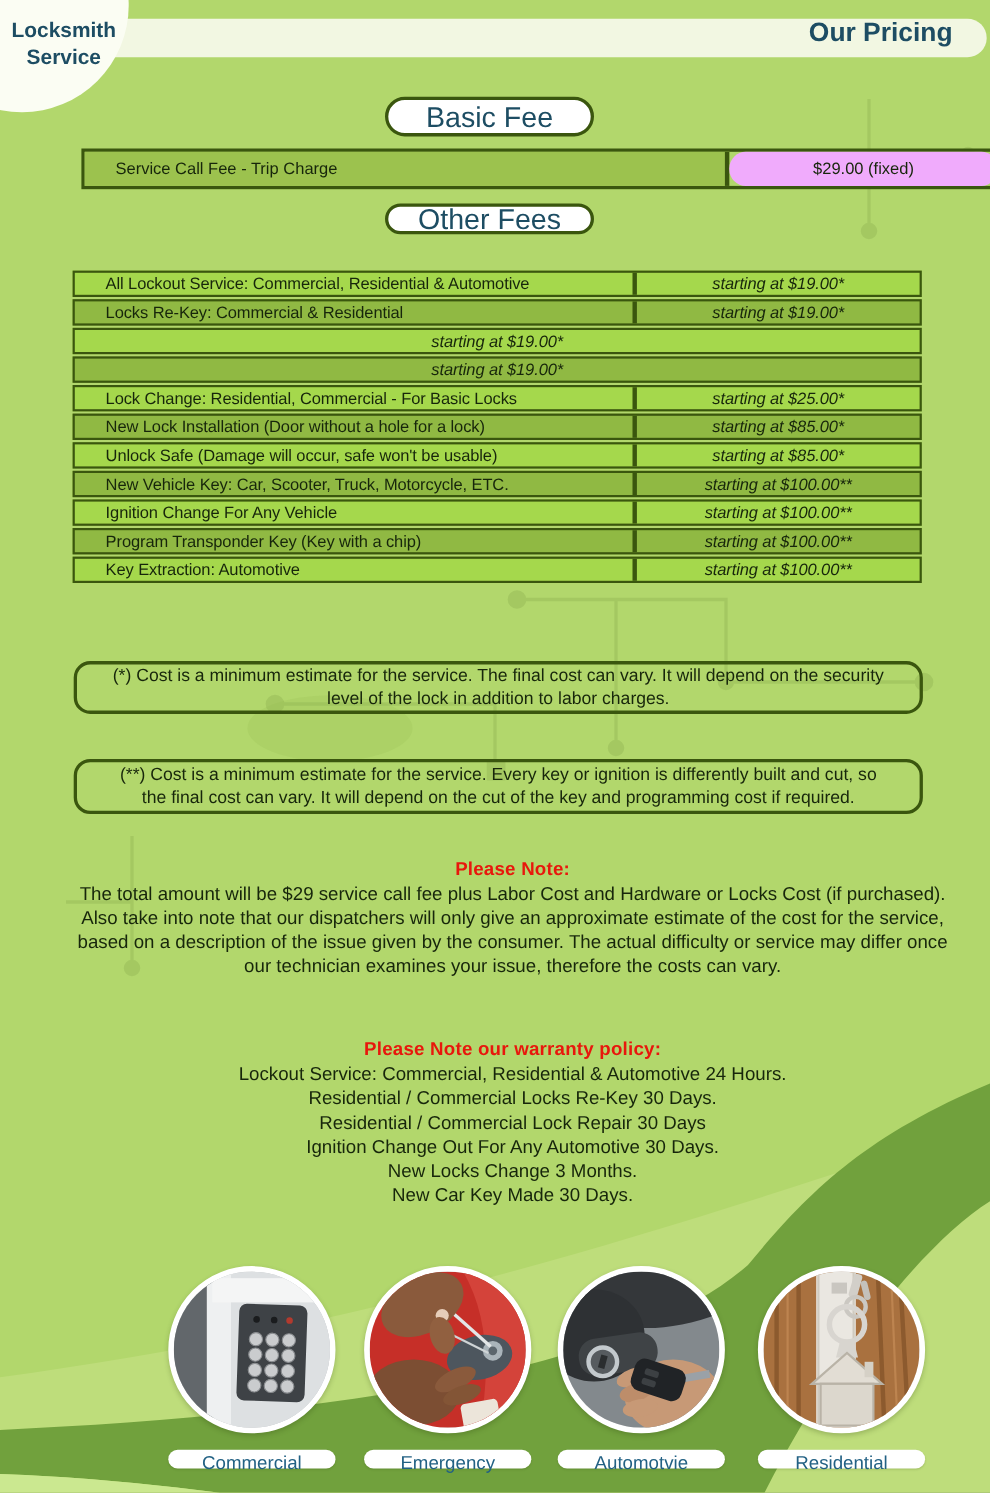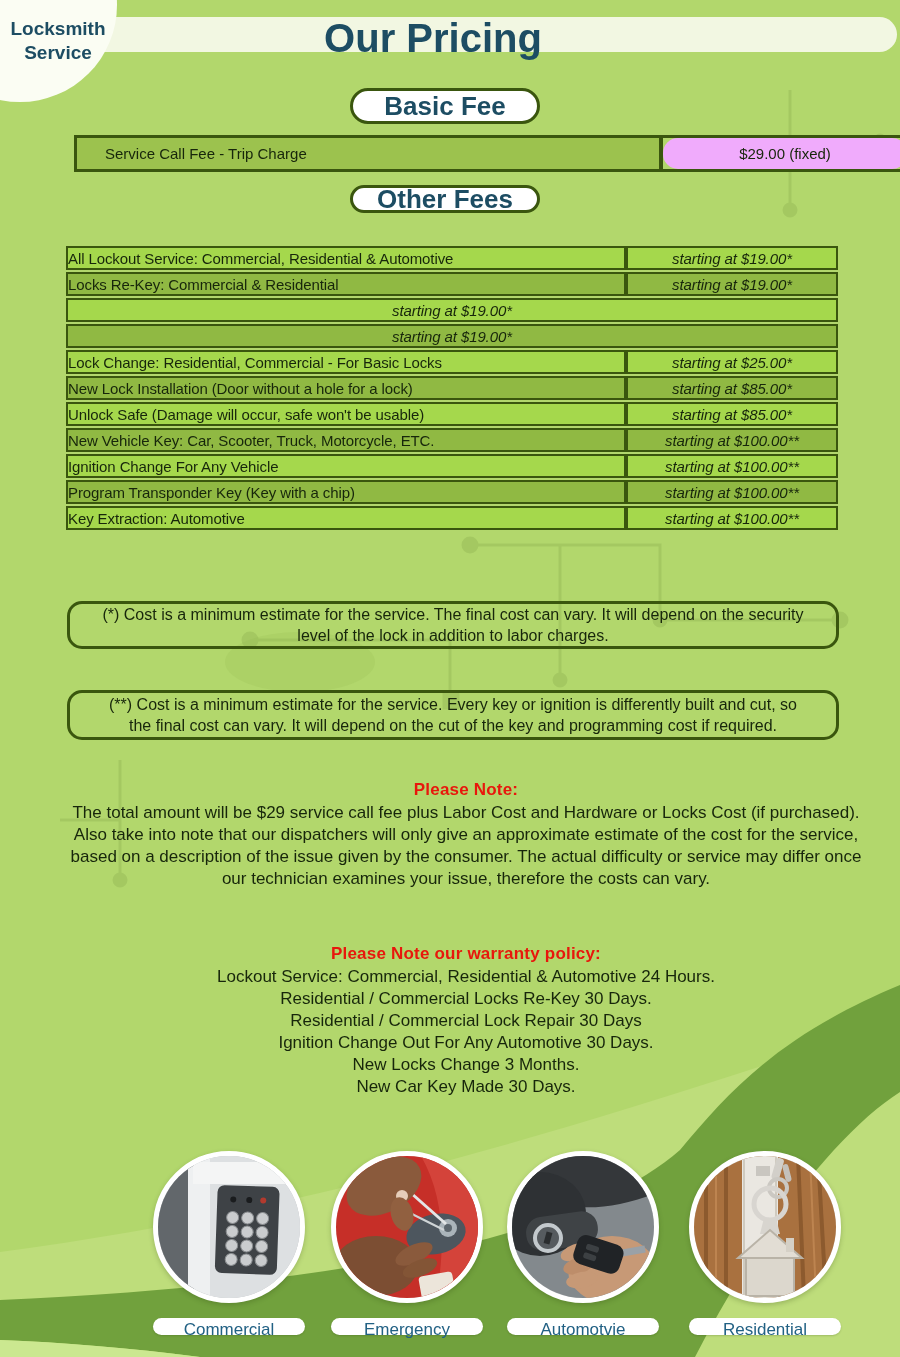--- a/index.html
+++ b/index.html
@@ -13,35 +13,35 @@
     --row-dark:#90b943;
   }
   html,body{margin:0;padding:0;}
   body{font-family:"Liberation Sans","DejaVu Sans",sans-serif;background:#888;}
   #page{position:relative;width:900px;height:1357px;margin:0 auto;background:var(--bg);overflow:hidden;}
   #bg-decor{position:absolute;left:0;top:0;width:900px;height:1357px;pointer-events:none;}
 
   .top-band{position:absolute;left:0;top:17px;width:897px;height:35px;background:#f2f7e2;border-radius:0 18px 18px 0;}
   .logo-circle{position:absolute;left:-77px;top:-92px;width:194px;height:194px;border-radius:50%;background:#fbfdf3;}
   .logo-text{position:absolute;left:4px;top:17px;width:108px;text-align:center;font-size:19px;line-height:24px;font-weight:bold;color:var(--teal);}
-  .page-title{position:absolute;left:0;top:16px;width:866px;text-align:center;font-size:40px;font-weight:bold;color:var(--teal);letter-spacing:0;}
-
-  .section-pill{position:absolute;left:350px;width:190px;height:36px;background:#ffffff;border:3px solid var(--border);border-radius:19px;display:flex;align-items:center;justify-content:center;font-size:26px;font-weight:bold;color:var(--teal);box-sizing:border-box;}
+  .page-title{position:absolute;left:0;top:16px;width:866px;text-align:right;font-size:24px;font-weight:bold;color:var(--teal);letter-spacing:0;}
+
+  .section-pill{position:absolute;left:350px;width:190px;height:36px;background:#ffffff;border:3px solid var(--border);border-radius:19px;display:flex;align-items:center;justify-content:center;font-size:26px;font-weight:normal;color:var(--teal);box-sizing:border-box;}
   #pill-basic{top:88px;}
   #pill-other{top:185px;height:28px;}
 
   .basic-table{position:absolute;left:74px;top:135px;width:836px;height:37px;border:3px solid var(--border);box-sizing:border-box;display:flex;}
   .basic-label{width:586px;background:#9cc24e;border-right:4px solid var(--border);display:flex;align-items:center;padding-left:28px;box-sizing:border-box;font-size:15px;color:var(--ink);}
   .basic-price{flex:1;background:#f0abfc;display:flex;align-items:center;justify-content:center;font-size:15px;color:var(--ink);border-radius:15px;}
 
   .fees-table{position:absolute;left:66px;top:246px;width:772px;}
   .fee-row{height:24px;margin-bottom:2px;border:2px solid var(--border);box-sizing:border-box;display:flex;}
   .fee-row:nth-child(odd){background:var(--row-light);}
   .fee-row:nth-child(even){background:var(--row-dark);}
-  .fee-label{width:560px;border-right:4px solid var(--border);box-sizing:border-box;display:flex;align-items:center;font-size:15px;color:var(--ink);letter-spacing:-0.1px;}
+  .fee-label{width:511px;border-right:4px solid var(--border);box-sizing:border-box;display:flex;align-items:center;padding-left:28px;font-size:15px;color:var(--ink);letter-spacing:-0.1px;}
   .fee-price{flex:1;display:flex;align-items:center;justify-content:center;font-size:15px;color:var(--ink);letter-spacing:-0.1px;font-style:italic;}
 
   .note-box{position:absolute;left:67px;width:772px;border:3px solid var(--border);border-radius:15px;box-sizing:border-box;display:flex;align-items:center;justify-content:center;text-align:center;font-size:16px;color:var(--ink);padding:3px 26px;line-height:21px;}
   #note-1{top:601px;height:48px;}
   #note-2{top:690px;height:50px;}
 
   .red-heading{position:absolute;left:0;width:932px;text-align:center;font-size:17px;font-weight:bold;color:var(--red);letter-spacing:0.2px;}
   #please-note-heading{top:780px;}
   #warranty-heading{top:944px;}
   .note-paragraph{position:absolute;left:60px;top:802px;width:812px;text-align:center;font-size:17px;line-height:22px;color:var(--ink);}

